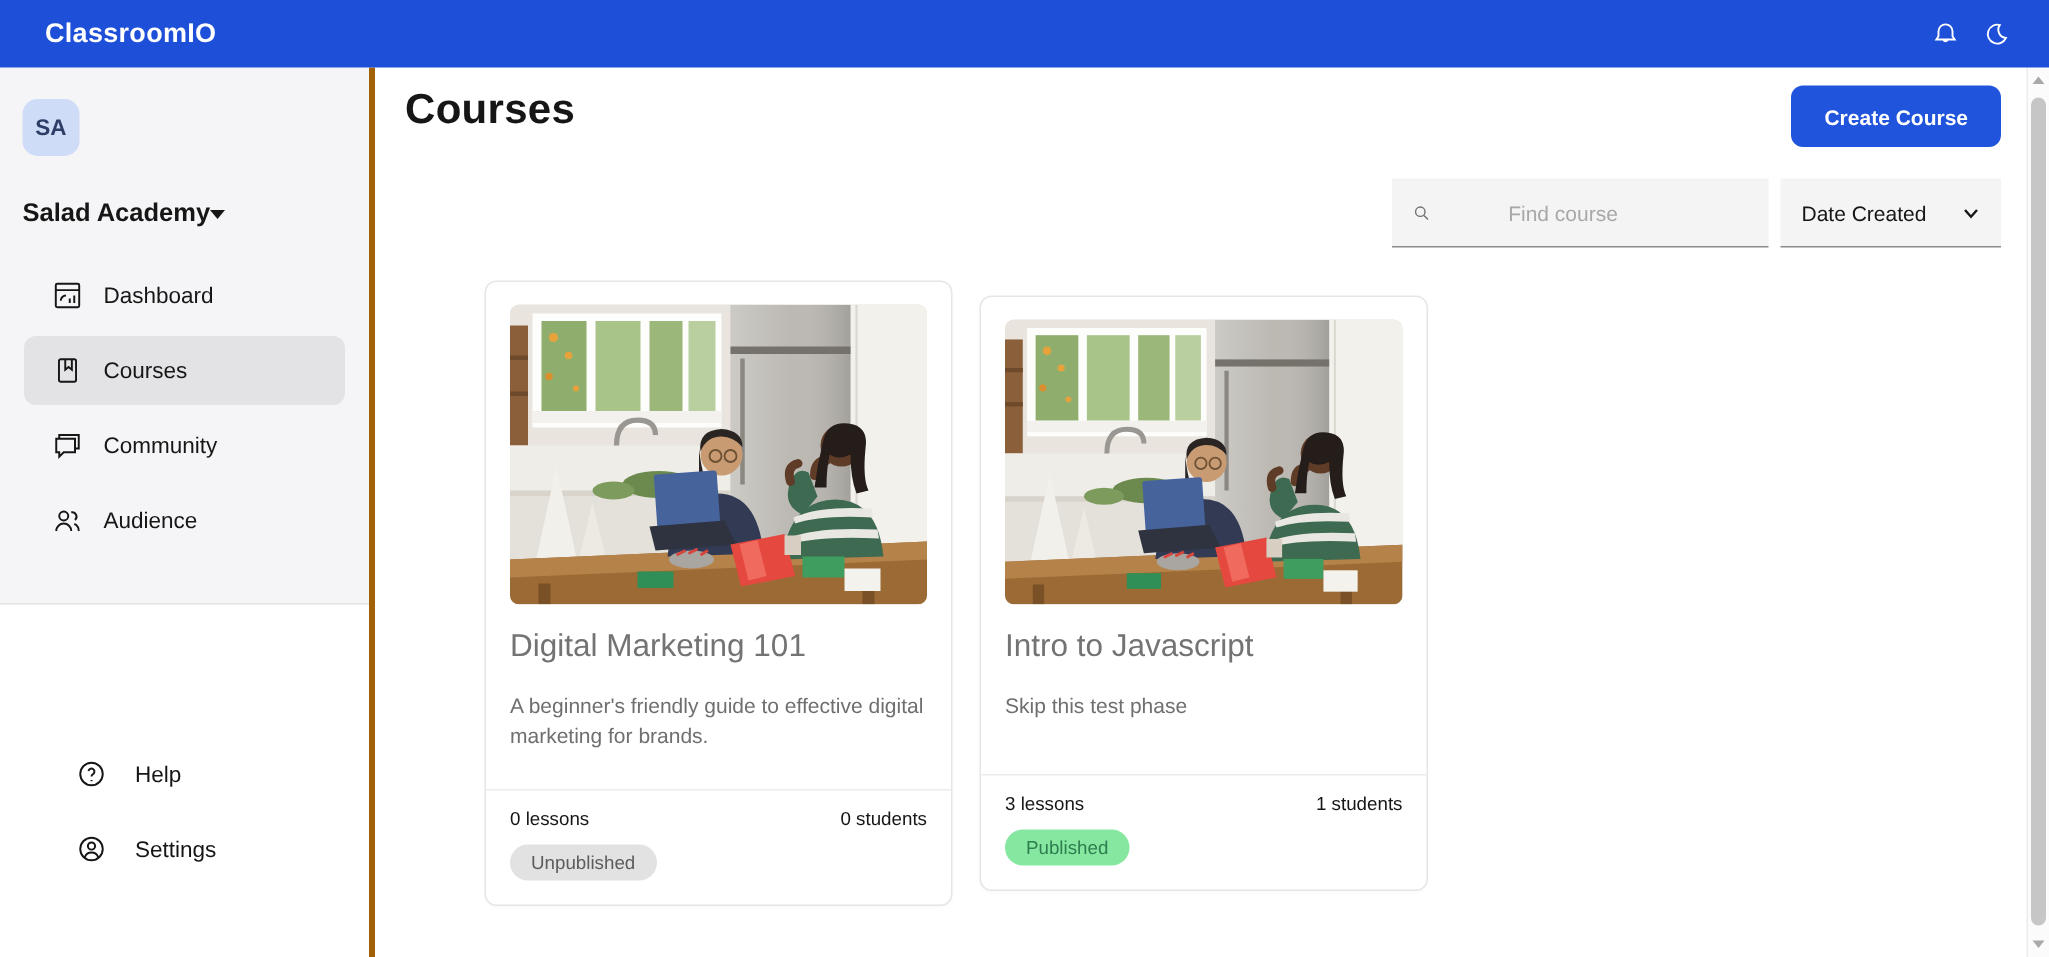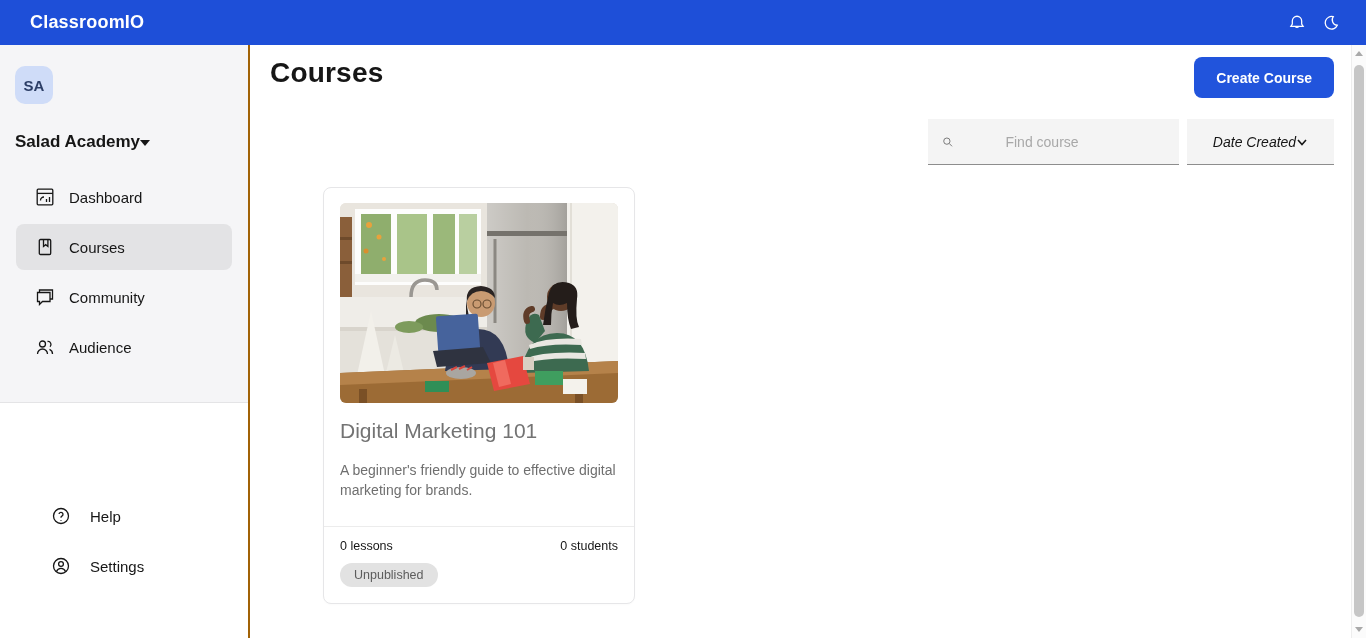--- a/index.html
+++ b/index.html
@@ -9,21 +9,21 @@
   
   .topbar { position:absolute; left:0; top:0; width:1366px; height:45px;
     background:#1e4fd8; display:flex; align-items:center; z-index:10; }
   .logo { color:#fff; font-weight:bold; font-size:18px; letter-spacing:.2px; margin-left:30px; }
   .topbar-icons { margin-left:auto; margin-right:26px; display:flex; gap:16px; align-items:center; }
   .tb-icon { width:18px; height:18px; display:inline-flex; cursor:pointer; }
   .tb-icon svg { width:18px; height:18px; stroke:#fff; fill:none; stroke-width:1.4; }
 
   
   .sidebar { position:absolute; left:0; top:45px; width:250px; height:593px;
-    background:#fff; border-right:2px solid #a16207; }
+    background:#fff; border-right:4px solid #a16207; }
   .sidebar-top { background:#f5f5f7; height:358px; border-bottom:1px solid #e4e4e6; padding-top:21px; }
   .org-avatar { width:38px; height:38px; margin-left:15px; border-radius:10px;
     background:#cfdcf8; display:flex; align-items:center; justify-content:center;
     font-weight:bold; font-size:15px; color:#2c3e66; }
   .org-row { display:flex; align-items:center; gap:0; margin:28px 0 0 15px; cursor:pointer; }
   .org-name { font-size:17px; font-weight:bold; }
   .caret { width:0; height:0; border-left:5px solid transparent; border-right:5px solid transparent;
     border-top:6px solid #161616; margin-top:2px; }
   .nav { margin-top:22px; }
   .nav-item { display:flex; align-items:center; gap:14px; height:46px; margin:4px 16px;
@@ -43,21 +43,21 @@
     height:41px; padding:0 22px; font-size:14px; font-weight:bold; cursor:pointer;
     font-family:"Liberation Sans",sans-serif; }
   .toolbar { display:flex; justify-content:flex-end; gap:8px; margin-top:21px; }
   .search-box { width:251px; height:46px; background:#f4f4f4; border-bottom:1px solid #8d8d8d;
     display:flex; align-items:center; padding:0 14px; gap:12px; }
   .search-box svg { width:16px; height:16px; stroke:#707070; fill:none; stroke-width:1.6; }
   .search-box input { border:none; outline:none; background:transparent; font-size:14px;
     width:100%; color:#161616; font-family:"Liberation Sans",sans-serif;margin-left:40px; }
   .search-box input::placeholder { color:#a8a8a8; }
   .sort-box { width:147px; height:46px; background:#f4f4f4; border-bottom:1px solid #8d8d8d;
-    display:flex; align-items:center; justify-content:center; padding:0 14px; cursor:pointer;font-style:italic; }
+    display:flex; align-items:center; justify-content:space-between; padding:0 14px; cursor:pointer; }
   .sort-label { font-size:14px; }
   .sort-box svg { width:12px; height:12px; stroke:#161616; fill:none; stroke-width:1.6; }
 
   
   .cards { display:flex; gap:18px; margin-top:22px; margin-left:53px; align-items:flex-start; }
   .card { background:#fff; border:1px solid #e6e6e8; border-radius:8px; cursor:pointer;
     display:flex; flex-direction:column; box-shadow:0 1px 2px rgba(0,0,0,.02); }
   .card-1 { width:312px; height:417px; }
   .card-2 { width:299px; height:397px; margin-top:10px; }
   .card-body { padding:15px 16px 0 16px; flex:1; display:flex; flex-direction:column; }
@@ -280,20 +280,38 @@
       </div>
       <div class="card-foot">
         <div class="stats">
           <span>0 lessons</span>
           <span>0 students</span>
         </div>
         <span class="badge badge--gray">Unpublished</span>
       </div>
     </div>
 
+    <div class="card card-2">
+      <div class="card-body">
+        <div class="cover">
+          <svg viewBox="0 0 280 200" preserveAspectRatio="xMidYMid slice">
+              <use href="#cover-scene"></use>
+            </svg>
+        </div>
+        <div class="card-title">Intro to Javascript</div>
+        <div class="card-desc">Skip this test phase</div>
+      </div>
+      <div class="card-foot">
+        <div class="stats">
+          <span>3 lessons</span>
+          <span>1 students</span>
+        </div>
+        <span class="badge badge--green">Published</span>
+      </div>
+    </div>
 
   </div>
 </main>
 
 <div class="scrollbar">
   <div class="sb-arrow sb-up"></div>
   <div class="sb-thumb"></div>
   <div class="sb-arrow sb-down"></div>
 </div>
 

